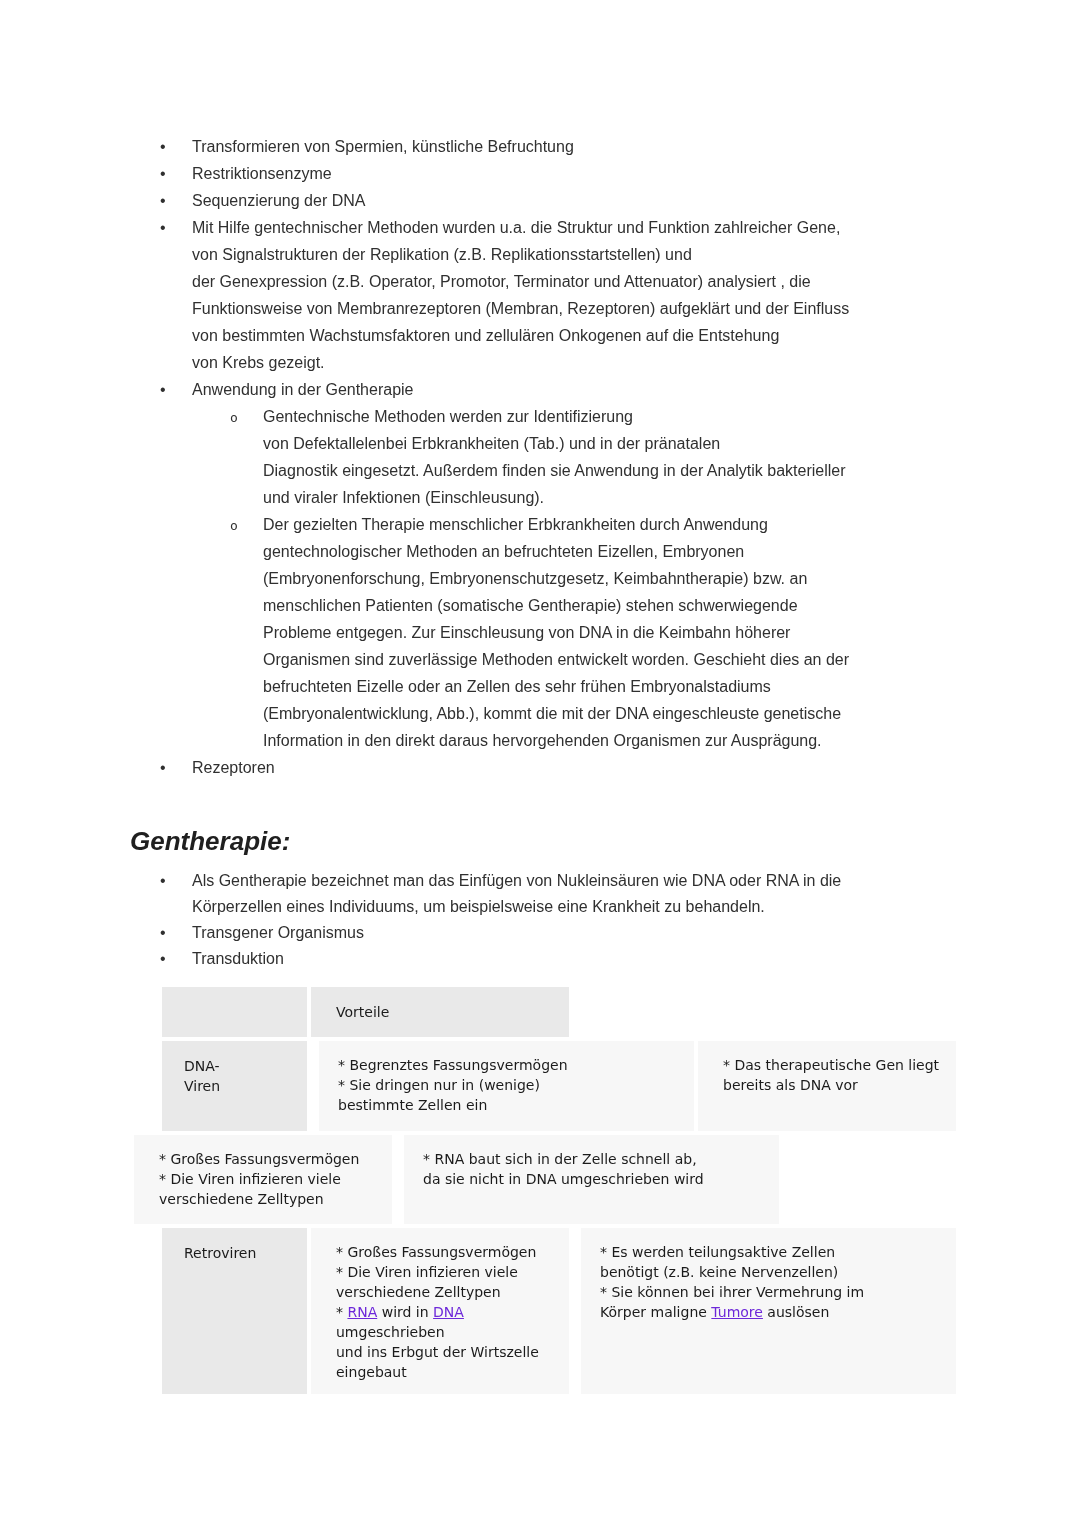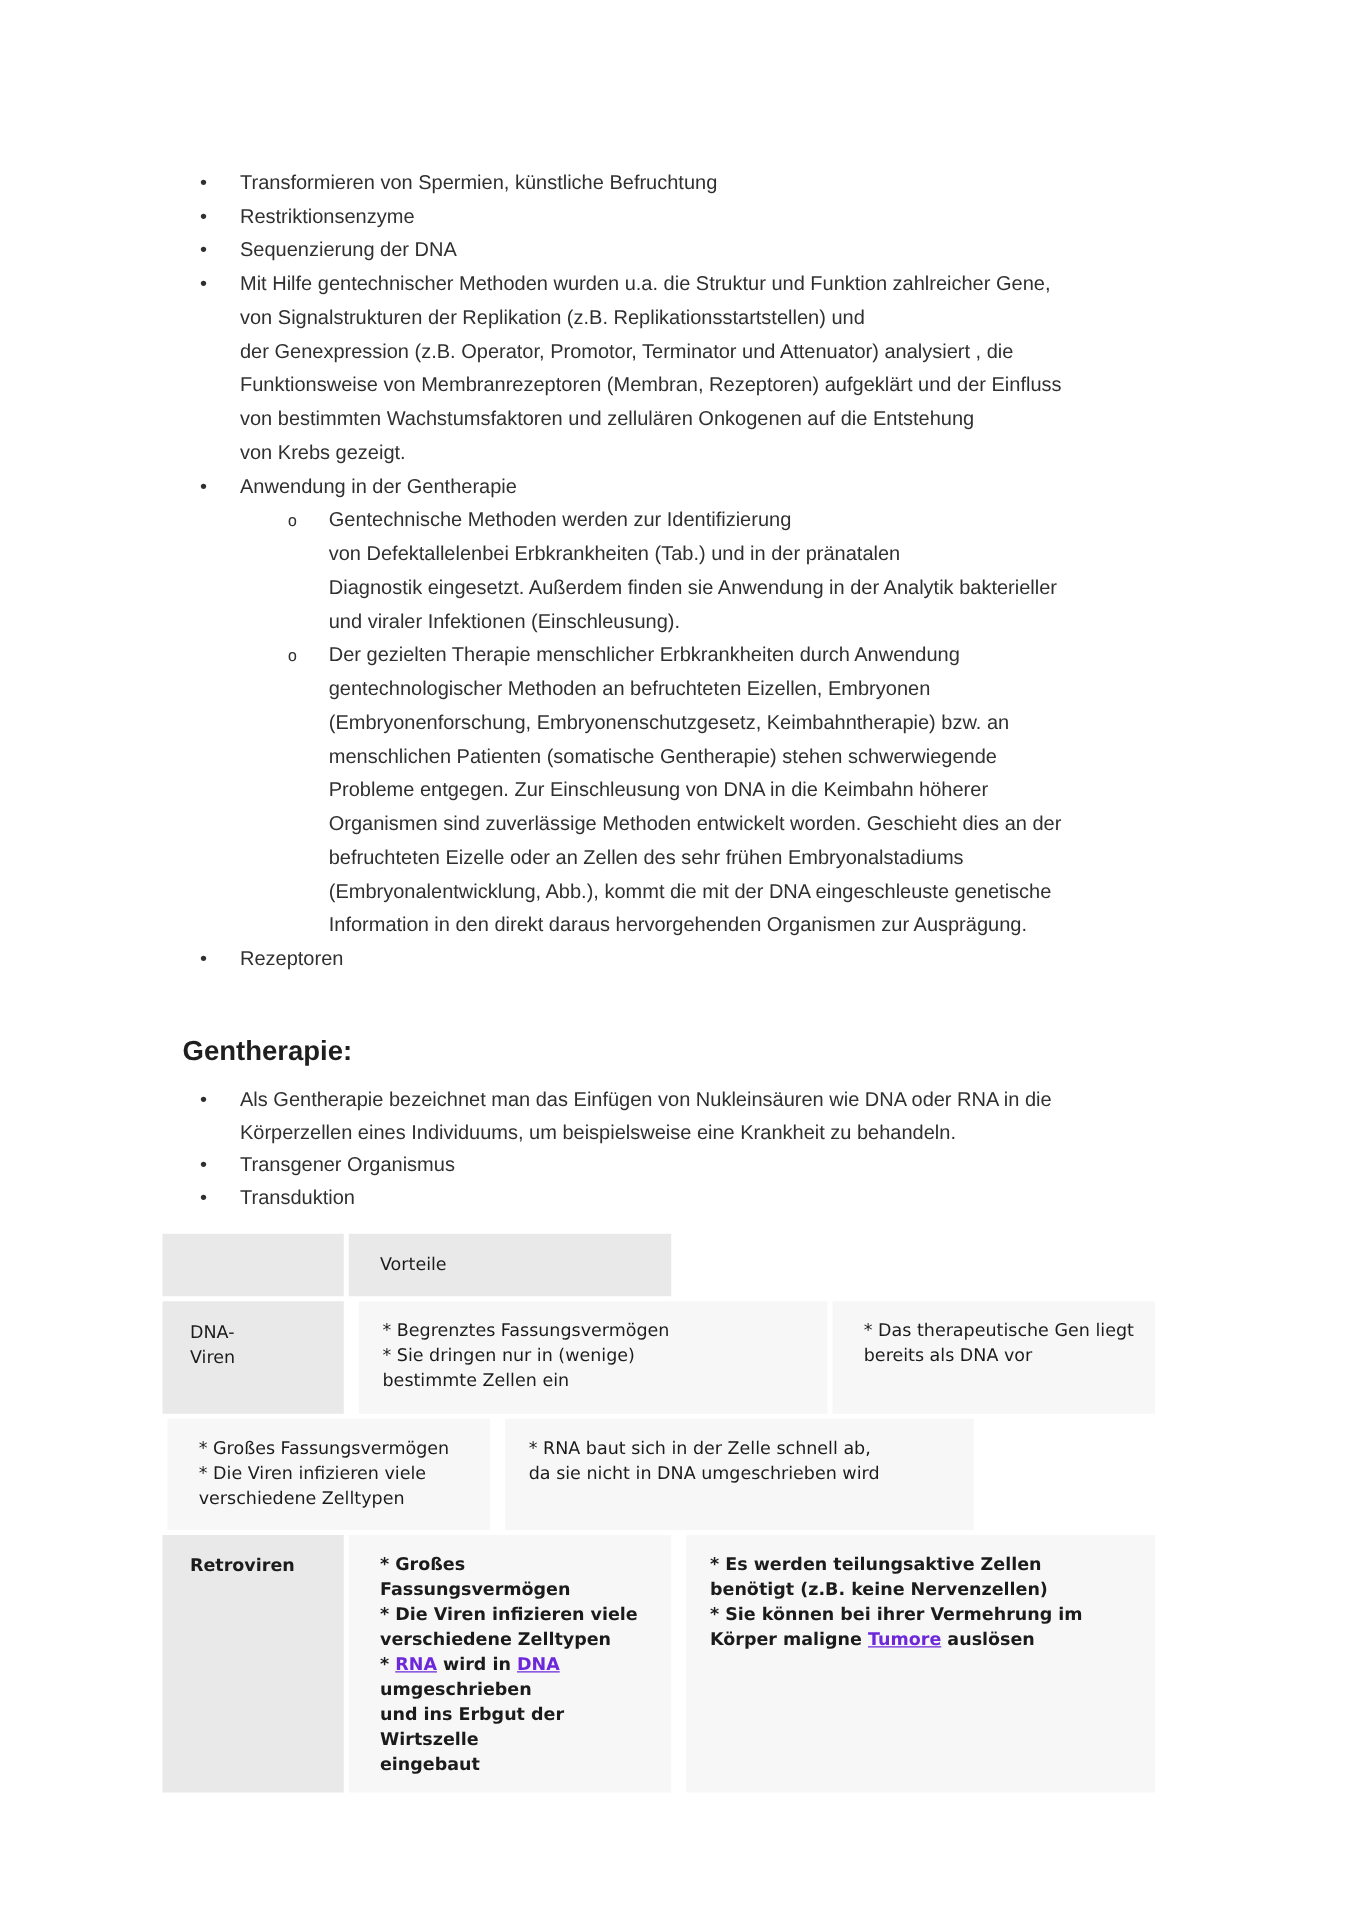--- a/index.html
+++ b/index.html
@@ -14,43 +14,43 @@
   
   .li  { position: relative; }
   .txt { white-space: pre-line; }
   .lvl1 { padding-left: 62px; }
   .lvl1 > .marker { position: absolute; left: 30px; top: 0; }
   .lvl2 { padding-left: 133px; }
   .lvl2 > .marker { position: absolute; left: 100px; top: 1px; font-size: 13px; font-family: "DejaVu Sans Mono", monospace; }
 
   
   .section-heading {
-    font-size: 22px; line-height: 30px; font-weight: bold;
-    color: #1f1f1f; margin: 45px 0 12px 16px;
+    font-size: 26px; line-height: 30px; font-weight: bold;
+    color: #1f1f1f; margin: 45px 0 12px 0; font-style: italic;
   }
   #list2 { line-height: 26px; }
 
   
   .vtable {
     margin-top: 15px;
     font-family: "DejaVu Sans", sans-serif;
     font-size: 14px; line-height: 20px; color: #1b1b1b;
   }
   .trow { display: flex; align-items: stretch; margin-top: 4px; }
   .trow:first-child { margin-top: 0; }
   .cell { box-sizing: border-box; white-space: pre-line; }
-  .c1 { width: 145px; background: #e9e9e9; padding: 15px 8px 10px 22px; }
+  .c1 { width: 145px; background: #e9e9e9; padding: 15px 8px 10px 22px; margin-left: 32px; }
   .c2 { width: 258px; margin-left: 4px;  background: #f7f7f7; padding: 14px 12px 12px 25px; }
   .c3 { width: 375px; margin-left: 12px; background: #f7f7f7; padding: 14px 12px 12px 19px; }
   .thead { min-height: 50px; }
   .thead .c2 { background: #e9e9e9; padding-top: 15px; }
   .thead .c3 { background: transparent; }
   .r1 { min-height: 90px; }
   .r2 { min-height: 89px; }
-  .r3 { min-height: 138px; font-weight: bold; }
+  .r3 { min-height: 138px; }
   .doclink { color: #6d28d9; text-decoration: underline; cursor: pointer; }
 </style>
 </head>
 <body>
 
 <div class="page">
   <div class="content">
     <div id="list1" class="list">
         <div class="li lvl1">
           <span class="marker">•</span>

